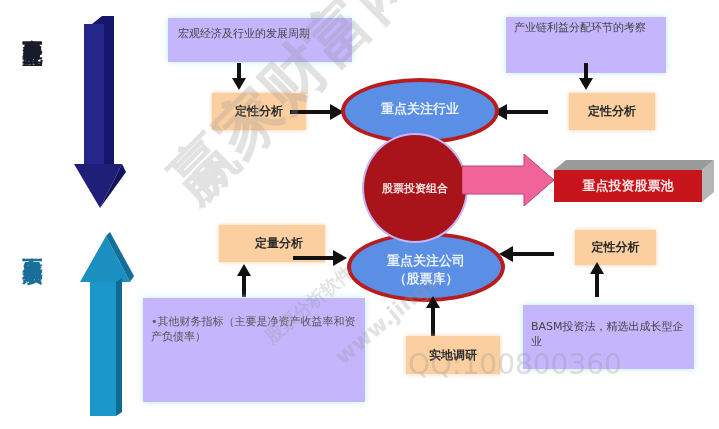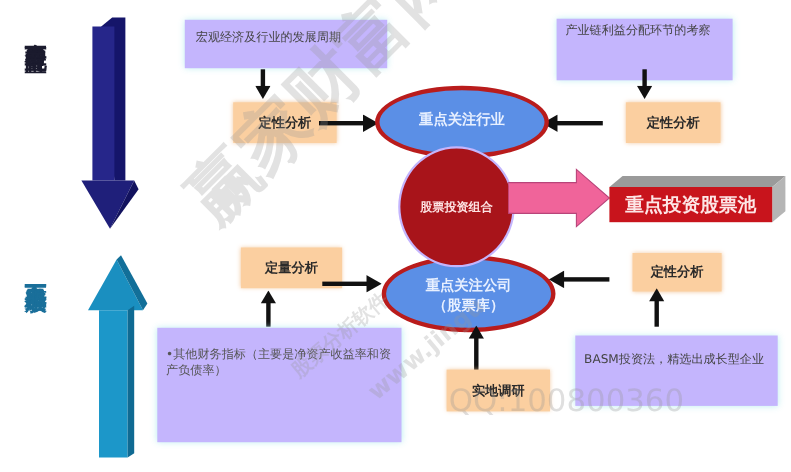--- a/index.html
+++ b/index.html
@@ -85,23 +85,23 @@
 
 <svg class="abs" style="left:462px; top:152px;" width="94" height="56" viewBox="0 0 94 56">
   <polygon points="0,14 62,14 62,2 92,28 62,54 62,42 0,42" fill="#f0649a" stroke="#b8447a" stroke-width="1"></polygon>
 </svg>
 
 <svg class="abs" style="left:552px; top:158px;" width="164" height="46" viewBox="0 0 164 46">
   <polygon points="2,12 14,2 162,2 150,12" fill="#9a9a9a"></polygon>
   <polygon points="150,12 162,2 162,34 150,44" fill="#b5b5b5"></polygon>
   <rect x="2" y="12" width="148" height="32" fill="#c8141c"></rect>
 </svg>
-<div class="abs" style="left:556px; top:171px; width:144px; height:30px; display:flex; align-items:center; justify-content:center; color:#fde6e6; font-weight:bold; font-size:17px;">重点投资股票池</div>
+<div class="abs" style="left:556px; top:171px; width:144px; height:30px; display:flex; align-items:center; justify-content:center; color:#fde6e6; font-weight:bold; font-size:13px;">重点投资股票池</div>
 
-<div class="abs orange" style="left:199px; top:225px; width:92px; height:37px;">
+<div class="abs orange" style="left:199px; top:225px; width:92px; height:37px;padding-left:14px;">
   <span>定量分析</span>
 </div>
 <div class="abs harrow" style="left:293px; top:256px; width:42px;"></div>
 <svg class="abs" style="left:333px; top:250px;" width="14" height="16">
     <polygon points="0,0 14,8 0,16" fill="#111"></polygon>
   </svg>
 <svg class="abs" style="left:237px; top:264px;" width="14" height="12">
     <polygon points="0,12 14,12 7,0" fill="#111"></polygon>
   </svg>
 <div class="abs vline" style="left:242px; top:275px; height:22px;"></div>
@@ -123,20 +123,20 @@
 </div>
 <div class="abs harrow" style="left:510px; top:252px; width:44px;"></div>
 <svg class="abs" style="left:499px; top:246px;" width="14" height="16">
     <polygon points="14,0 0,8 14,16" fill="#111"></polygon>
   </svg>
 <svg class="abs" style="left:590px; top:262px;" width="14" height="12">
     <polygon points="0,12 14,12 7,0" fill="#111"></polygon>
   </svg>
 <div class="abs vline" style="left:595px; top:273px; height:24px;"></div>
 
-<div class="abs cyan" style="left:523px; top:305px; width:184px; height:64px; padding:14px 8px; box-sizing:border-box; line-height:15px;">
+<div class="abs cyan" style="left:523px; top:305px; width:171px; height:64px; padding:14px 8px; box-sizing:border-box; line-height:15px;">
   <span>BASM投资法，精选出成长型企业</span>
 </div>
 
 <div class="abs watermark" style="left:150px; top:160px; font-size:64px; transform:rotate(-45deg); transform-origin:left top;">赢家财富网</div>
 <div class="abs watermark" style="left:260px; top:330px; font-size:18px; transform:rotate(-40deg); transform-origin:left top;">股票分析软件</div>
 <div class="abs watermark" style="left:330px; top:350px; font-size:22px; transform:rotate(-40deg); transform-origin:left top;">www.jingu</div>
 <div class="abs watermark" style="left:408px; top:348px; font-size:28px; font-weight:normal; color:rgba(150,150,150,0.3);">QQ:100800360</div>
 
 </body></html>

